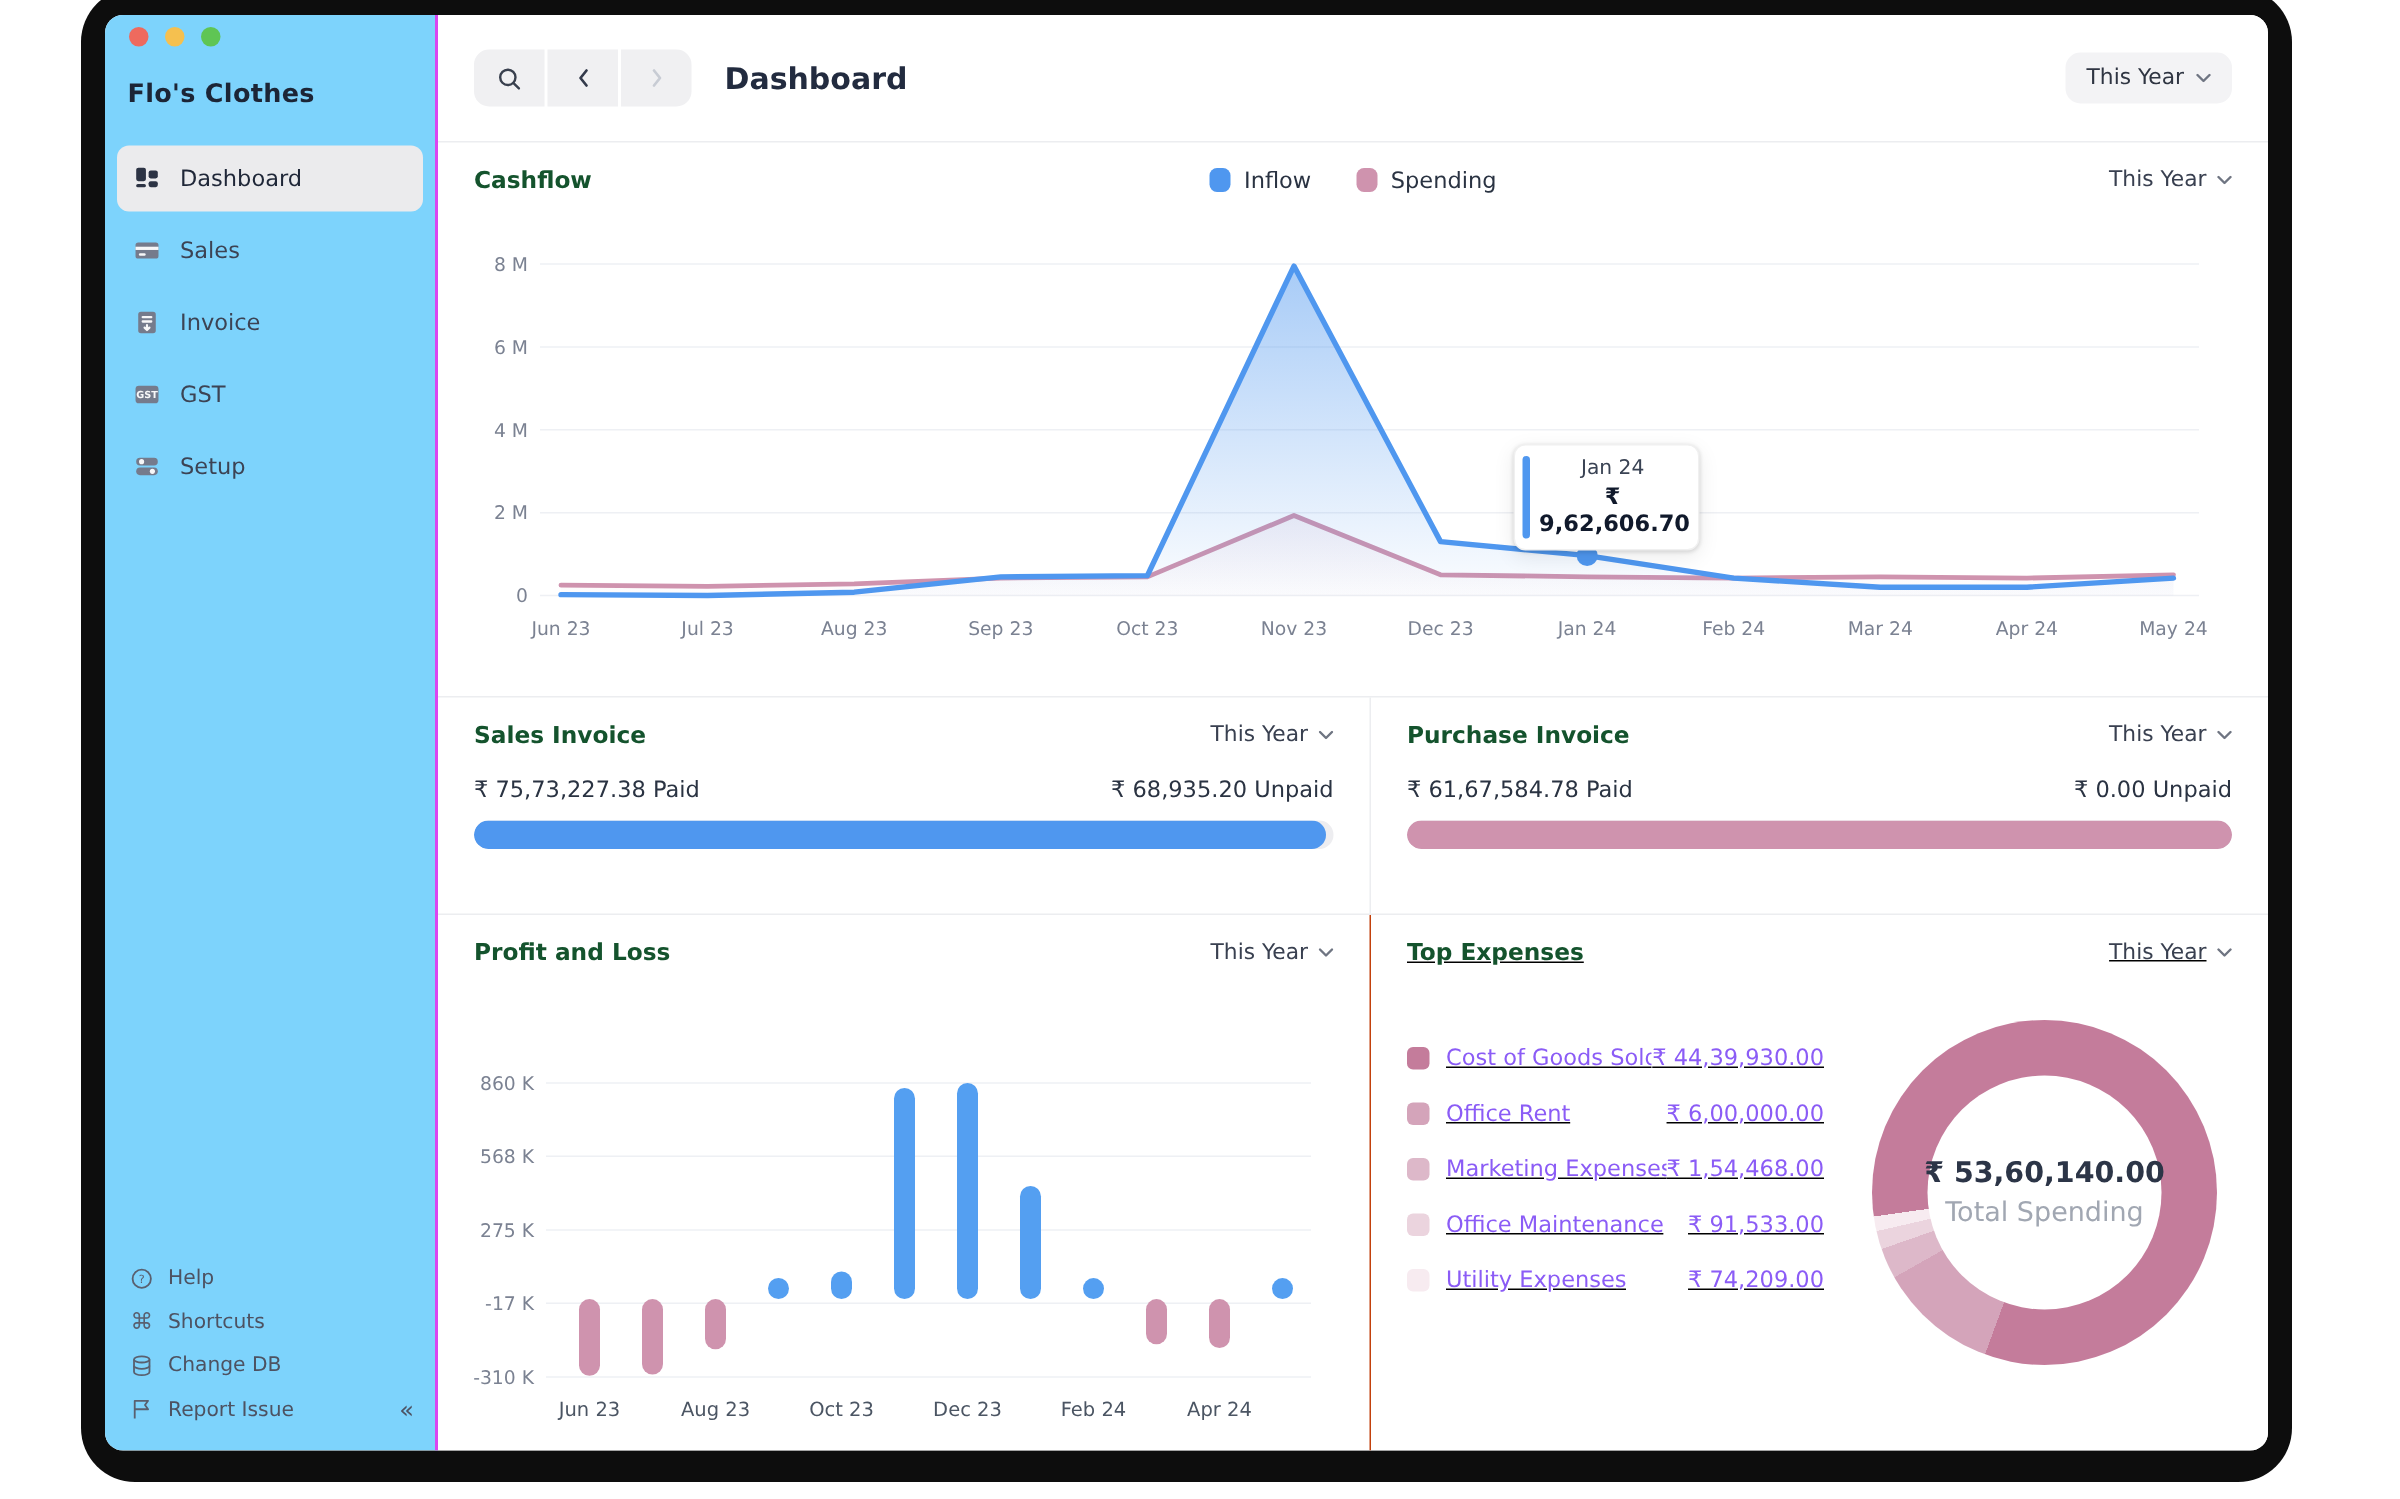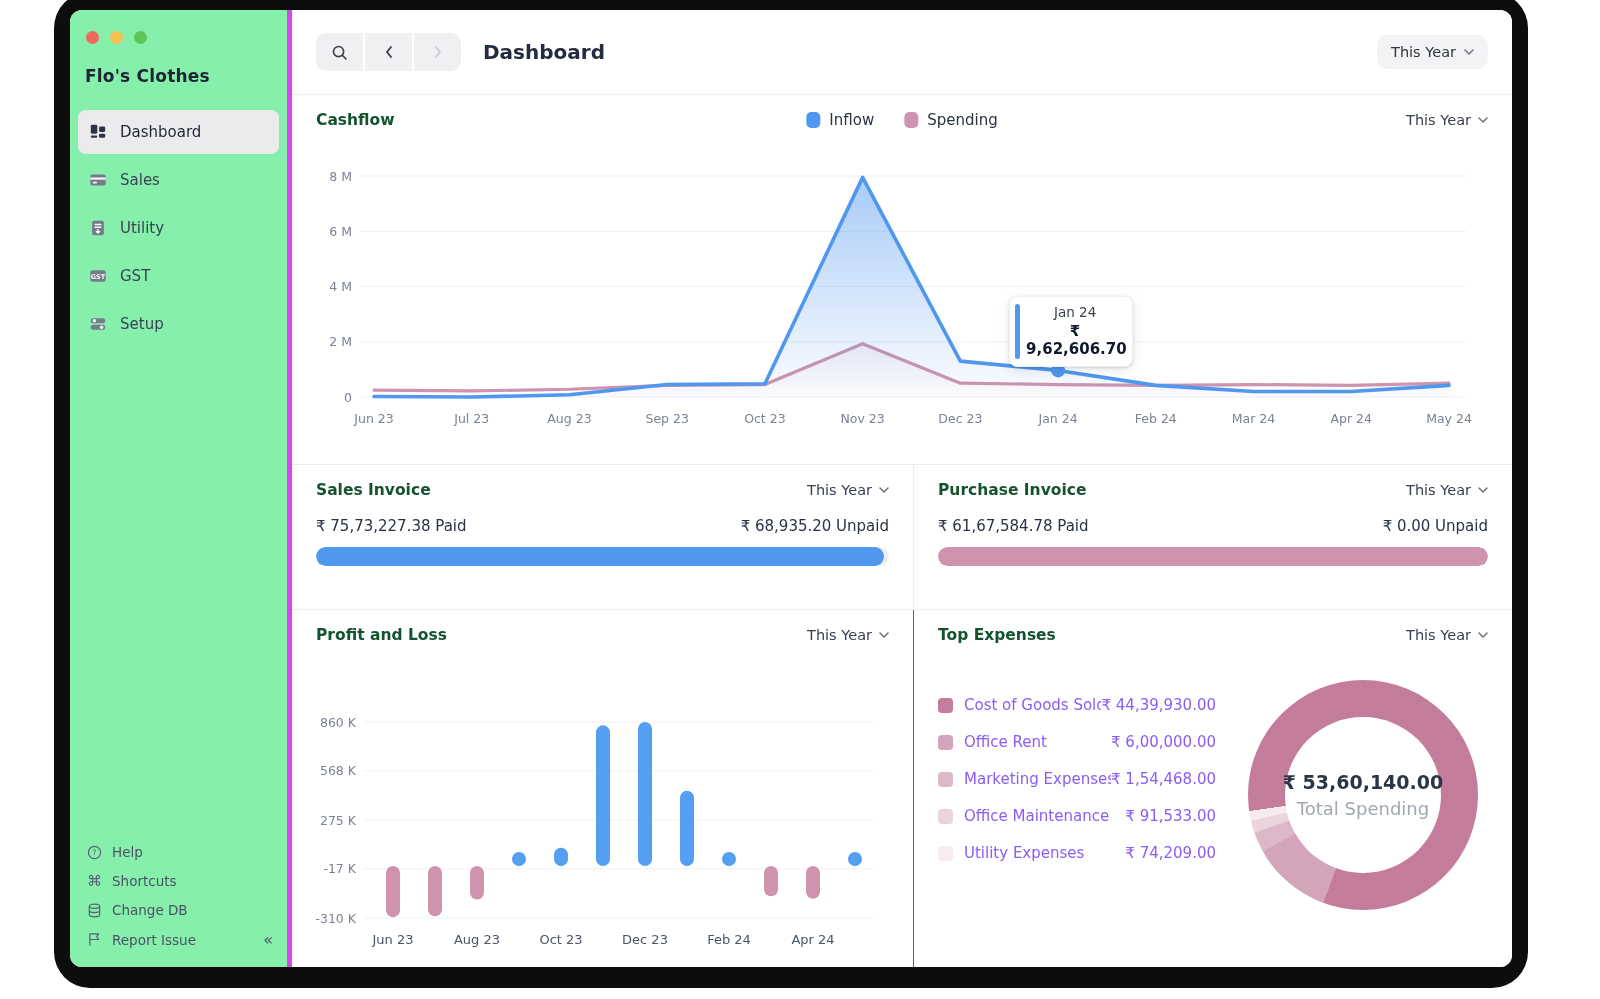--- a/index.html
+++ b/index.html
@@ -5,22 +5,22 @@
   * { box-sizing: border-box; margin: 0; padding: 0; }
   html,body { width:1600px; height:999px; background:#fff; overflow:hidden;
     font-family:"DejaVu Sans","Liberation Sans",sans-serif; }
   .stage { position:relative; width:1600px; height:999px; }
   .frame { position:absolute; left:54px; top:-8px; width:1474px; height:996px;
     background:#0d0d0d; border-radius:36px; }
   .window { position:absolute; left:70px; top:10px; width:1442px; height:957px;
     background:#fff; border-radius:12px; overflow:hidden; display:flex; }
 
   
-  .sidebar { width:222px; min-width:222px; background:#86efac; border-right:5px solid #d946ef;
-    position:relative; padding-top:13px; }
+  .sidebar { width:222px; min-width:222px; background:#7dd3fc; border-right:2px solid #d946ef;
+    position:relative; padding-top:0; }
   .traffic { display:flex; gap:11px; padding-left:16px; margin-top:8px; }
   .traffic span { width:13px; height:13px; border-radius:50%; display:block; }
   .company { margin:22px 0 0 15px; font-size:17px; font-weight:700; color:#1c2536; letter-spacing:.2px; }
   .nav { margin-top:24px; padding:0 8px; display:flex; flex-direction:column; gap:4px; }
   .nav-item { display:flex; align-items:center; gap:12px; height:44px; padding:0 10px;
     border-radius:8px; cursor:pointer; }
   .nav-item.active { background:#ebebed; }
   .nav-item .nav-ic { width:20px; height:20px; display:flex; align-items:center; justify-content:center; }
   .nav-item .nav-ic svg { display:block; }
   .nav-item .lbl { font-size:15px; color:#3c4354; font-weight:500; }
@@ -69,21 +69,21 @@
   .inv-card.left { width:622px; border-right:1px solid #ecedf0; }
   .inv-card.right { flex:1; }
   .inv-amounts { display:flex; margin-top:18px; font-size:15px; color:#2a3342; }
   .inv-amounts .unpaid { margin-left:auto; }
   .progress { margin-top:12px; height:19px; border-radius:10px; background:#ededf0; overflow:hidden; }
   .progress .fill { height:100%; border-radius:10px; }
 
   
   .bottom-row { display:flex; flex:1; }
   .pl-card { width:622px; border-right:1px solid #c2410c; padding:16px 24px 0; }
-  .exp-card { flex:1; padding:16px 24px 0; }
+  .exp-card { flex:1; padding:16px 24px 0;text-decoration:underline; }
   .exp-body { display:flex; margin-top:30px; }
   .exp-legend { width:278px; display:flex; flex-direction:column; gap:19px; margin-top:22px; }
   .exp-rowi { display:flex; align-items:center; font-size:15px; color:#8b5cf6; }
   .exp-dot { width:15px; height:15px; border-radius:4px; margin-right:11px; flex:none; }
   .exp-name { white-space:nowrap; overflow:hidden; }
   .exp-val { margin-left:auto; white-space:nowrap; }
   .donut-wrap { position:relative; width:230px; height:230px; margin-left:32px; margin-top:6px; }
   .donut { width:230px; height:230px; border-radius:50%; }
   .donut::after { content:""; position:absolute; left:37px; top:37px; width:156px; height:156px;
     border-radius:50%; background:#fff; }
@@ -133,21 +133,21 @@
         </div>
         <div class="nav-item">
           <span class="nav-ic">
             <svg width="18" height="18" viewBox="0 0 20 20">
               <rect x="3.5" y="2" width="13" height="16" rx="2" fill="#757b8c"></rect>
               <rect x="6" y="5.2" width="8" height="1.7" rx="0.8" fill="#f7f7f8"></rect>
               <rect x="6" y="8.4" width="8" height="1.7" rx="0.8" fill="#f7f7f8"></rect>
               <path d="M10 12 v3.4 M8.2 13.8 L10 15.6 L11.8 13.8" stroke="#f7f7f8" stroke-width="1.6" fill="none" stroke-linecap="round" stroke-linejoin="round"></path>
             </svg>
           </span>
-          <span class="lbl">Utility</span>
+          <span class="lbl">Invoice</span>
         </div>
         <div class="nav-item">
           <span class="nav-ic">
             <svg width="18" height="18" viewBox="0 0 20 20">
               <rect x="1.5" y="3.5" width="17" height="13" rx="2.5" fill="#757b8c"></rect>
               <text x="10" y="12.8" text-anchor="middle" font-size="7.2" font-weight="bold" fill="#f7f7f8">GST</text>
             </svg>
           </span>
           <span class="lbl">GST</span>
         </div>

